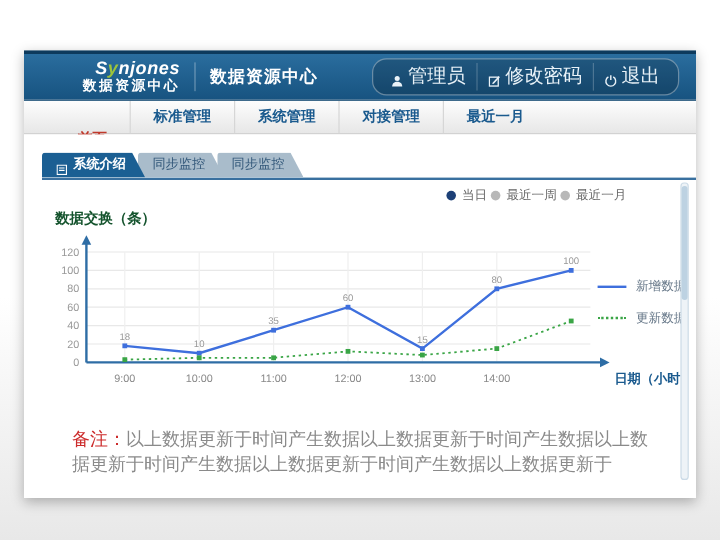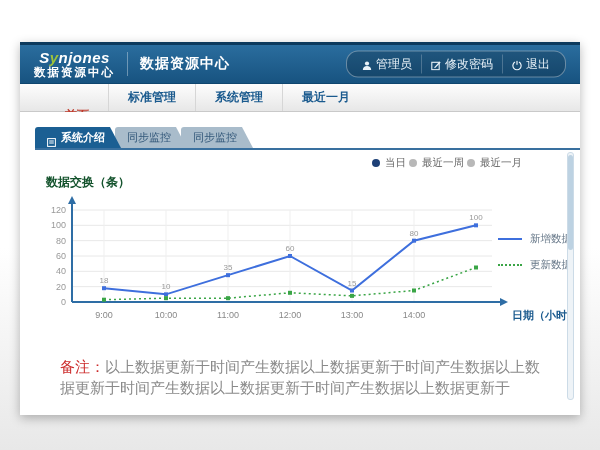--- a/index.html
+++ b/index.html
@@ -13,33 +13,33 @@
     position:absolute; left:20px; top:42px; width:560px; height:373px;
     background:#fff; box-shadow:0 3px 10px rgba(0,0,0,.28);
   }
   
   .header {
     height:42px; display:flex; align-items:center;
     background:linear-gradient(#2a6d9e, #175380);
     border-top:3px solid #0d3a5d; border-bottom:1px solid #0f466f;
     padding:0 12px 0 14px; position:relative;
   }
-  .logo { color:#fff; line-height:1.05; text-align:center; }
+  .logo { color:#fff; line-height:1.05; text-align:right;margin-left:35px; }
   .logo-en { font-size:15px; font-weight:bold; font-style:italic; letter-spacing:.5px; }
   .logo-accent { color:#9dc33b; }
   .logo-cn { font-size:11.5px; font-weight:bold; letter-spacing:2px; }
   .header-divider { width:1px; height:24px; background:rgba(255,255,255,.35); margin:0 12px; }
   .app-title { color:#fff; font-size:14px; font-weight:bold; letter-spacing:1px;text-align:right; }
   .user-pill {
     position:absolute; right:14px; top:50%; transform:translateY(-50%);
     display:flex; align-items:center;
     background:rgba(0,0,0,.18); border:1px solid rgba(255,255,255,.35);
     border-radius:12px; padding:3px 6px;
   }
-  .user-item { display:flex; align-items:center; gap:4px; color:#e9f2f8; font-size:12px;
+  .user-item { display:flex; align-items:center; gap:4px; color:#e9f2f8; font-size:16px;
     padding:1px 9px; cursor:pointer; }
   .user-item + .user-item { border-left:1px solid rgba(255,255,255,.22); }
   .uicon { width:10px; height:10px; display:inline-block; }
   
   .nav {
     height:28px; display:flex; align-items:stretch;
     background:linear-gradient(#fdfdfd,#e7e7e7);
     border-bottom:1px solid #c9c9c9; padding-left:26px;
   }
   .nav-item {
@@ -131,20 +131,23 @@
 
   <div class="nav">
     <div class="nav-item active">
         <span>首页</span>
       </div>
     <div class="nav-item">
         <span>标准管理</span>
       </div>
     <div class="nav-item">
         <span>系统管理</span>
+      </div>
+    <div class="nav-item">
+        <span>对接管理</span>
       </div>
     <div class="nav-item">
         <span>最近一月</span>
       </div>
   </div>
 
   <div class="content">
 
     <div class="tab-row">
       <div class="tab active">

